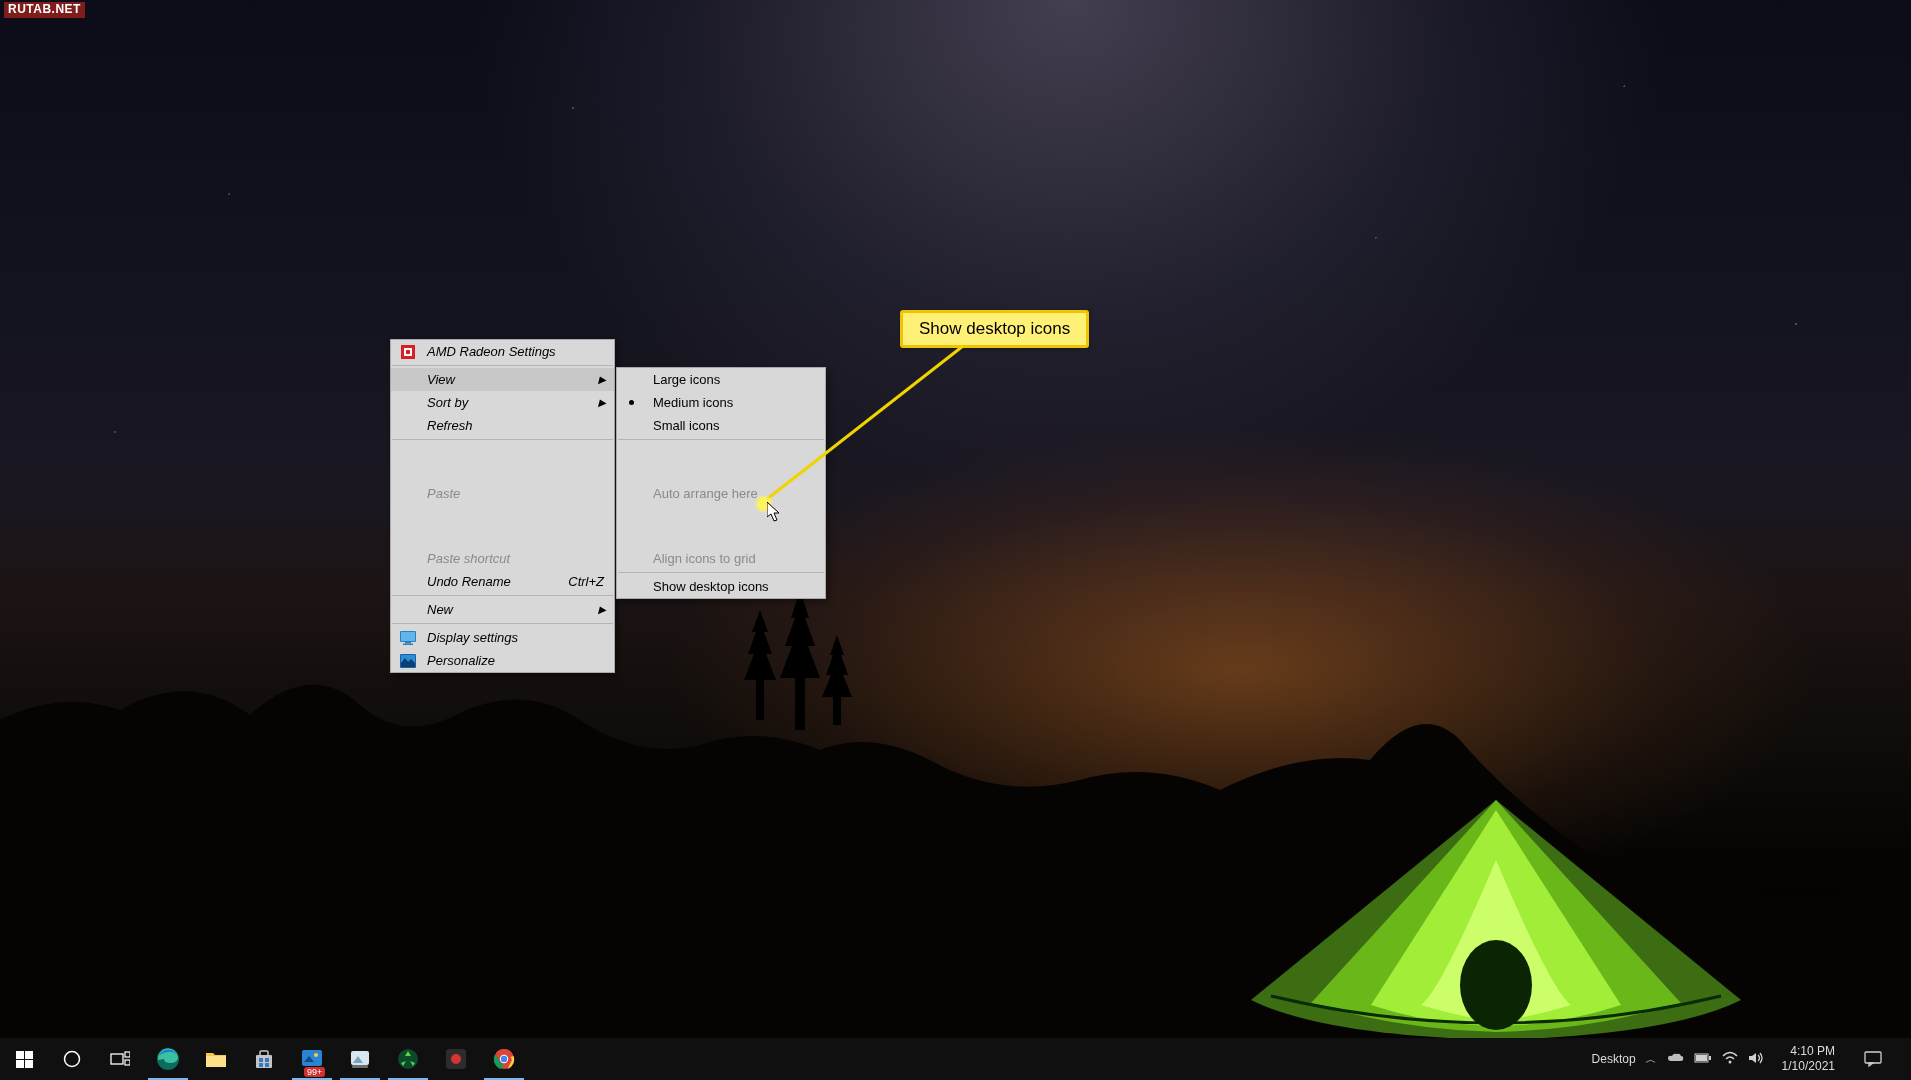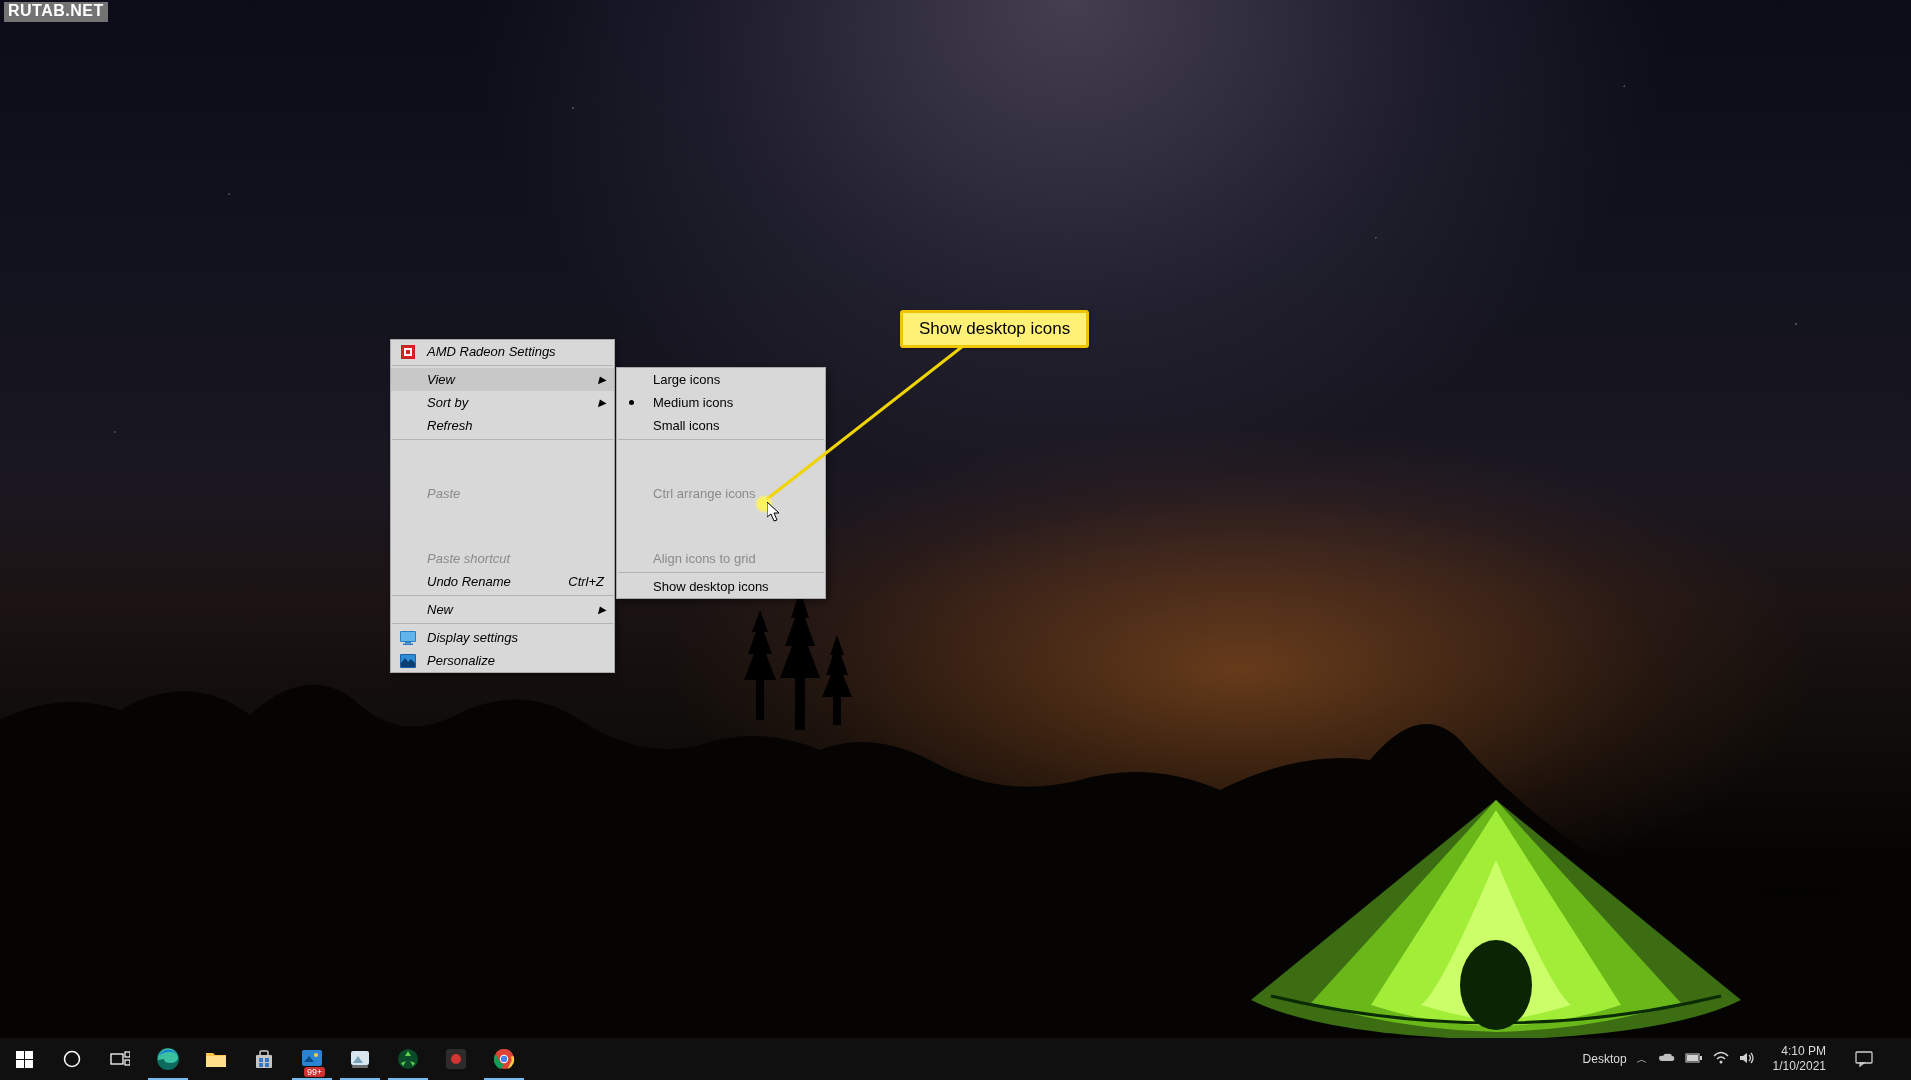--- a/index.html
+++ b/index.html
@@ -33,21 +33,21 @@
     }
     .tree1, .tree2, .tree3 {
       position:absolute; bottom:360px; color:#000;
     }
     .tent{
       position:absolute; bottom:40px; right:170px; width:490px; height:240px;
     }
 
     .watermark{
       position:absolute; left:4px; top:2px;
-      background:#737373; color:#fff; font-size:16px; letter-spacing:.5px;
+      background:#7f1d1d; color:#fff; font-size:12px; letter-spacing:.5px;
       padding:0 4px 2px; font-weight:600;
     }
 
     
     .ctx {
       position:absolute; background:#d8d8d8; border:1px solid #a9a9a9;
       box-shadow:3px 3px 6px rgba(0,0,0,.4); font-size:13px; color:#000;
     }
     .ctx .row{
       position:relative; display:flex; align-items:center; height:23px;
@@ -82,21 +82,21 @@
     
     .taskbar{ position:absolute; left:0; right:0; bottom:0; height:42px; background:#101010; display:flex; align-items:center; color:#fff; }
     .start{ width:48px; height:100%; display:flex; align-items:center; justify-content:center; }
     .search{ flex:0 0 345px; height:100%; background:#fff; display:flex; align-items:center; color:#555; }
     .search .mag{ width:36px; display:flex; justify-content:center; }
     .search span{ font-size:14px; }
     .tbtn{ width:48px; height:100%; display:flex; align-items:center; justify-content:center; }
     .tbtn.active::after{ content:""; position:absolute; bottom:0; height:2px; width:40px; background:#76b9ed; }
     .tbtn{ position:relative; }
     .spacer{ flex:1; }
-    .tray{ display:flex; align-items:center; gap:10px; padding-right:9px; font-size:12px; color:#dcdcdc; }
+    .tray{ display:flex; align-items:center; gap:10px; padding-right:0; font-size:12px; color:#dcdcdc; }
     .tray .clock{ text-align:right; line-height:15px; font-size:12px; padding:0 8px; }
     .tray .notif{ width:40px; display:flex; justify-content:center; }
     .chev{ font-size:11px; }
     .showdesk{ width:8px; height:100%; border-left:1px solid #555; }
   </style>
 </head>
 <body>
 
 <div class="wallpaper">
   <svg class="mountains" viewBox="0 0 1911 620" preserveAspectRatio="none">
@@ -194,21 +194,21 @@
   </div>
   <div class="row">
     <span class="bullet"></span>
     <span>Medium icons</span>
   </div>
   <div class="row">
     <span>Small icons</span>
   </div>
   <hr>
   <div class="row dis">
-    <span>Ctrl arrange icons</span>
+    <span>Auto arrange here</span>
   </div>
   <div class="row dis">
     <span>Align icons to grid</span>
   </div>
   <hr>
   <div class="row">
     <span>Show desktop icons</span>
   </div>
 </div>
 

